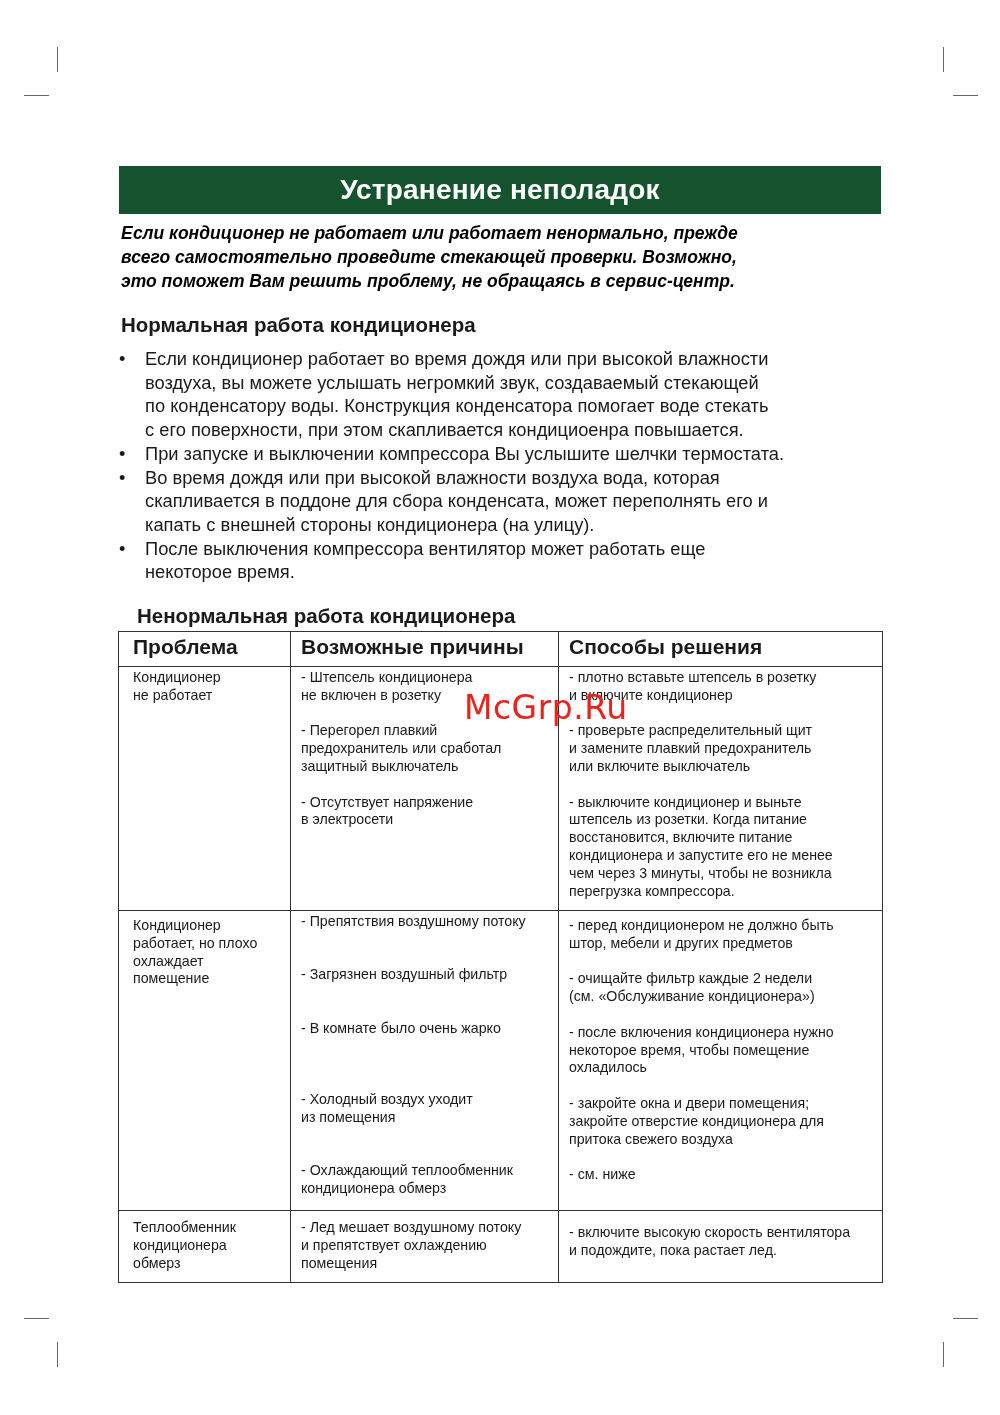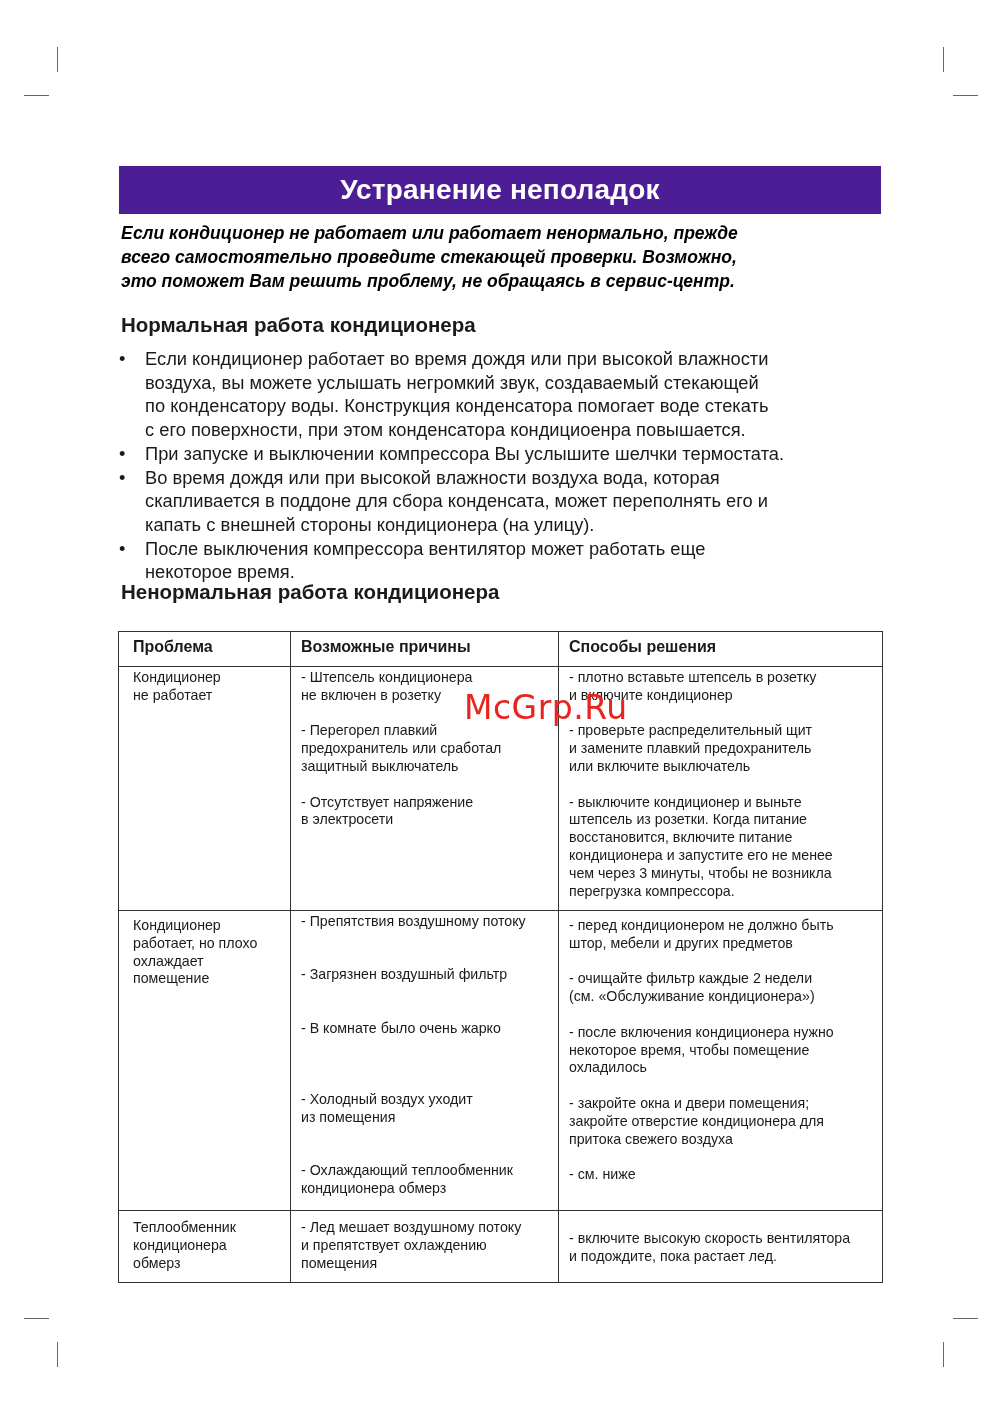--- a/index.html
+++ b/index.html
@@ -21,21 +21,21 @@
     }
     .crop.v { width: 1px; height: 25px; }
     .crop.h { height: 1px; width: 25px; }
 
     .title-bar {
       position: absolute;
       left: 119px;
       top: 166px;
       width: 762px;
       height: 48px;
-      background: #4c1d95;
+      background: #14532d;
       color: #ffffff;
       display: flex;
       align-items: center;
       justify-content: center;
       font-weight: bold;
       font-size: 28px;
       letter-spacing: 0.2px;
     }
     .intro {
       position: absolute;
@@ -88,21 +88,21 @@
       line-height: 17.8px;
       color: #1a1a1a;
     }
     table.trouble th, table.trouble td {
       border: 1.3px solid #333;
       vertical-align: top;
       text-align: left;
     }
     table.trouble th {
       font-weight: bold;
-      font-size: 16px;
+      font-size: 21px;
       height: 30px;
       padding: 4px 0 0 14px;
       line-height: 22px;
     }
     table.trouble td {
       padding: 2px 0 6px 14px;
     }
     table.trouble td.cause, table.trouble td.fix {
       padding-left: 10px;
     }
@@ -147,40 +147,40 @@
 </div>
 
 <div class="h2" style="top:313px;">Нормальная работа кондиционера</div>
 
 <ul class="bullets">
   <li>
     <span class="dot">•</span>
     <div>Если кондиционер работает во время дождя или при высокой влажности</div>
     <div>воздуха, вы можете услышать негромкий звук, создаваемый стекающей</div>
     <div>по конденсатору воды. Конструкция конденсатора помогает воде стекать</div>
-    <div>с его поверхности, при этом конденсатора кондициоенра повышается.</div>
+    <div>с его поверхности, при этом скапливается кондициоенра повышается.</div>
   </li>
   <li>
     <span class="dot">•</span>
     <div>При запуске и выключении компрессора Вы услышите шелчки термостата.</div>
   </li>
   <li>
     <span class="dot">•</span>
     <div>Во время дождя или при высокой влажности воздуха вода, которая</div>
     <div>скапливается в поддоне для сбора конденсата, может переполнять его и</div>
     <div>капать с внешней стороны кондиционера (на улицу).</div>
   </li>
   <li>
     <span class="dot">•</span>
     <div>После выключения компрессора вентилятор может работать еще</div>
     <div>некоторое время.</div>
   </li>
 </ul>
 
-<div class="h2" style="top:580px;">Ненормальная работа кондиционера</div>
+<div class="h2" style="top:604px;margin-left:16px;">Ненормальная работа кондиционера</div>
 
 <table class="trouble">
   <colgroup>
     <col style="width:172px;">
     <col style="width:268px;">
     <col style="width:324px;">
   </colgroup>
   <thead>
     <tr>
       <th class="problem">Проблема</th>
@@ -252,19 +252,19 @@
 
 - см. ниже</td>
     </tr>
     <tr style="height:72px;">
       <td class="problem entry" style="padding-top:8px;">Теплообменник
 кондиционера
 обмерз</td>
       <td class="cause entry" style="padding-top:8px;">- Лед мешает воздушному потоку
 и препятствует охлаждению
 помещения</td>
-      <td class="fix entry" style="padding-top:19px;">- включите высокую скорость вентилятора
+      <td class="fix entry" style="padding-top:13px;">- включите высокую скорость вентилятора
 и подождите, пока растает лед.</td>
     </tr>
   </tbody>
 </table>
 
 <div class="watermark">McGrp.Ru</div>
 
 </body></html>

